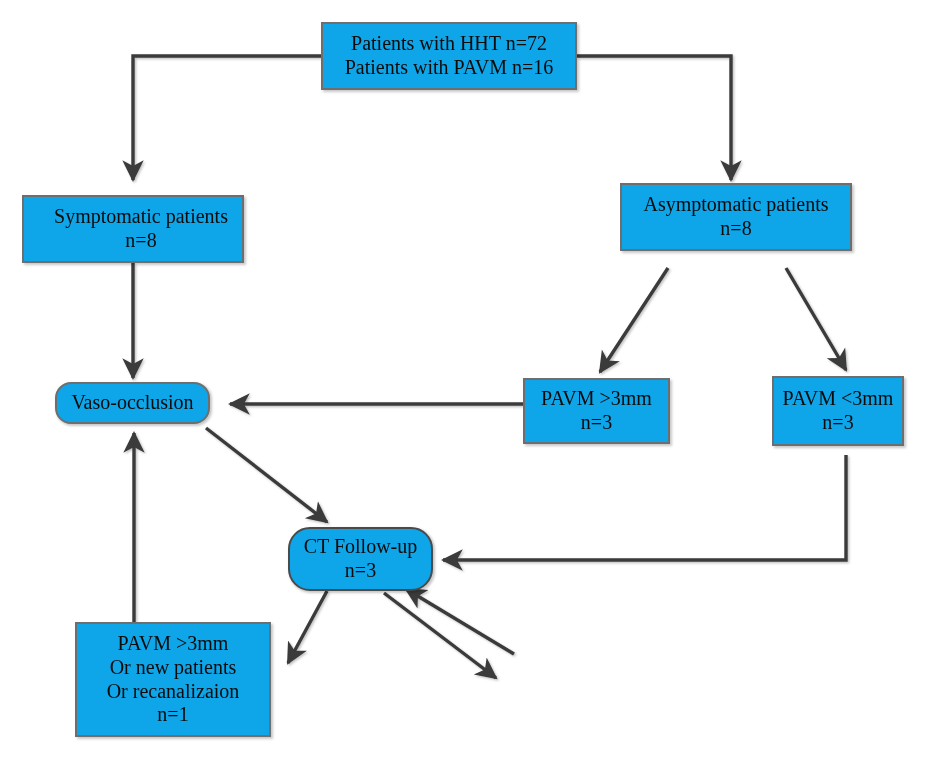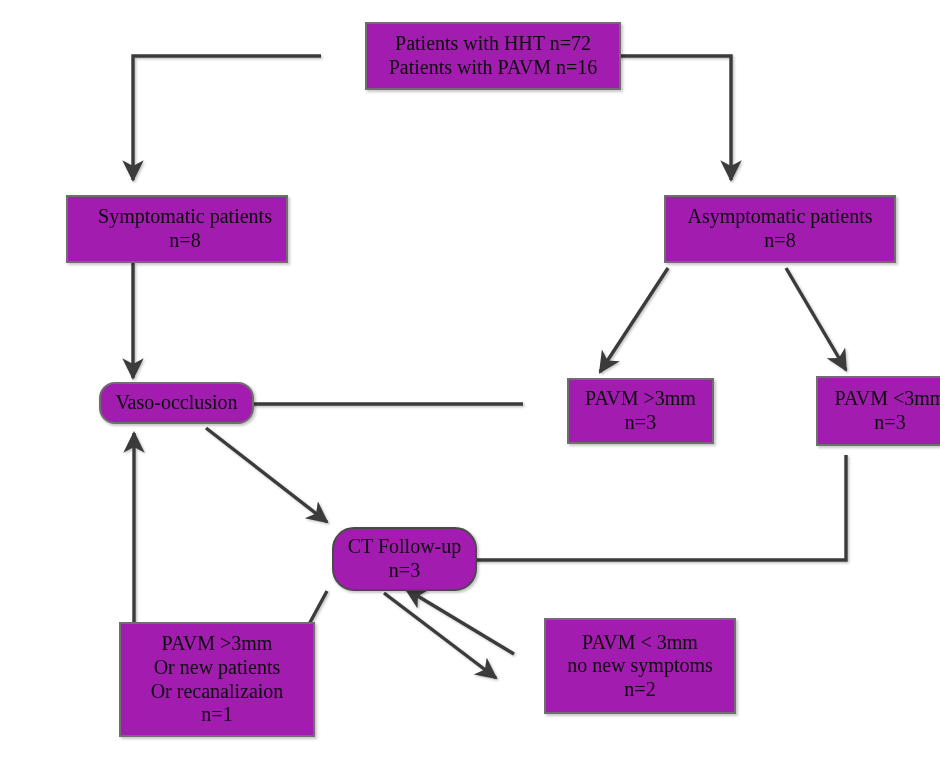--- a/index.html
+++ b/index.html
@@ -20,33 +20,32 @@
   #connectors {
     position: absolute;
     left: 0;
     top: 0;
     width: 940px;
     height: 760px;
   }
   .node {
     position: absolute;
     box-sizing: border-box;
-    background: #a21caf;
+    background: #0ea5e9;
     border: 2px solid #6e6e6e;
     display: flex;
     flex-direction: column;
     align-items: center;
     justify-content: center;
     text-align: center;
     color: #0b0b0b;
     font-size: 20px;
     line-height: 1.18;
     z-index: 3;
     box-shadow: 1.5px 1.5px 2.5px rgba(0,0,0,0.22);
-    margin-left: 44px;
   }
   .node.dark {
     border-color: #4a4a4a;
   }
   .node .ln {
     display: block;
     white-space: nowrap;
   }
 </style>
 </head>
@@ -95,50 +94,45 @@
   <div class="node" style="left:321px; top:22px; width:256px; height:68px;">
     <span class="ln">Patients with HHT  n=72</span>
     <span class="ln">Patients with PAVM  n=16</span>
   </div>
 
   <div class="node" style="left:22px; top:195px; width:222px; height:68px;padding-left:16px;">
     <span class="ln">Symptomatic patients</span>
     <span class="ln">n=8</span>
   </div>
 
-  <div class="node" style="left:620px; top:195px; width:232px; height:68px;">
+  <div class="node" style="left:620px; top:183px; width:232px; height:68px;">
     <span class="ln">Asymptomatic patients</span>
     <span class="ln">n=8</span>
   </div>
 
   <div class="node" style="left:55px; top:382px; width:155px; height:42px;border-radius:16px;">
     <span class="ln">Vaso-occlusion</span>
   </div>
 
   <div class="node" style="left:523px; top:378px; width:147px; height:66px;">
     <span class="ln">PAVM &gt;3mm</span>
     <span class="ln">n=3</span>
   </div>
 
-  <div class="node" style="left:772px; top:376px; width:148px; height:70px;">
+  <div class="node" style="left:772px; top:376px; width:132px; height:70px;">
     <span class="ln">PAVM &lt;3mm</span>
     <span class="ln">n=3</span>
   </div>
 
   <div class="node dark" style="left:288px; top:527px; width:145px; height:64px;border-radius:22px;">
     <span class="ln">CT Follow-up</span>
     <span class="ln">n=3</span>
   </div>
 
   <div class="node" style="left:75px; top:622px; width:196px; height:115px;">
     <span class="ln">PAVM &gt;3mm</span>
     <span class="ln">Or new patients</span>
     <span class="ln">Or recanalizaion</span>
     <span class="ln">n=1</span>
   </div>
 
-  <div class="node" style="left:500px; top:618px; width:192px; height:96px;">
-    <span class="ln">PAVM &lt; 3mm</span>
-    <span class="ln">no new symptoms</span>
-    <span class="ln">n=2</span>
-  </div>
 
 </div>
 
 </body></html>

